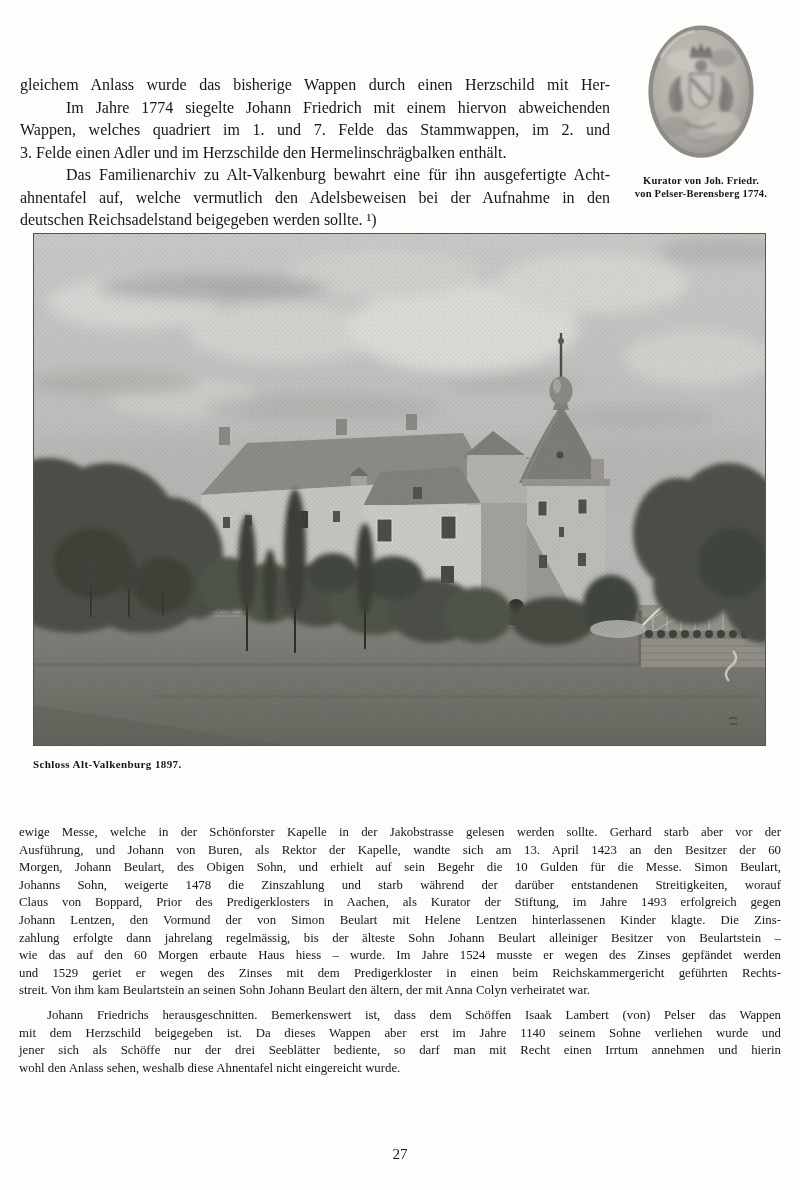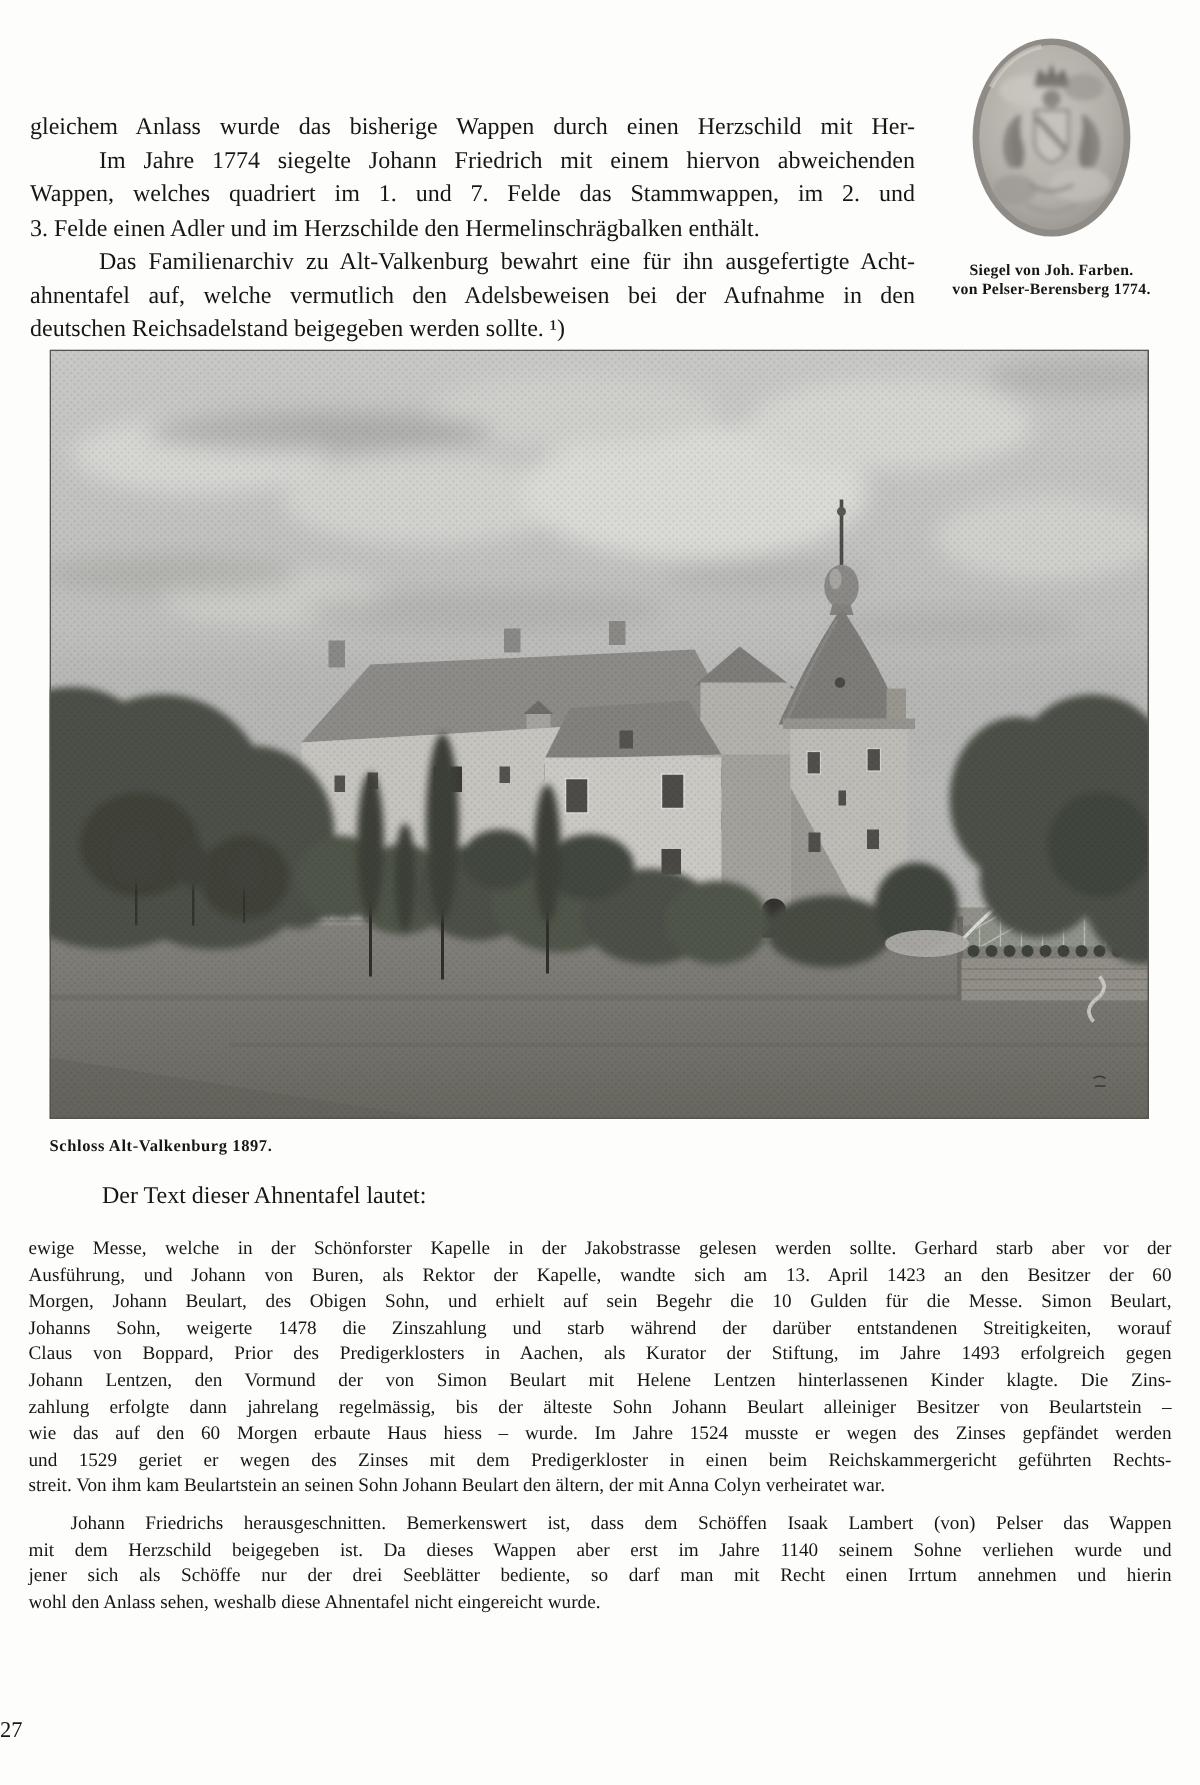--- a/index.html
+++ b/index.html
@@ -26,21 +26,21 @@
   .photocap{position:absolute;left:33px;top:758px;width:733px;text-align:left;
     font-size:11px;font-weight:bold;letter-spacing:.4px;}
   
   .introline{position:absolute;left:20px;top:789px;width:590px;font-size:16px;
     text-indent:48px;}
   
   .footnotes{position:absolute;left:19px;top:824px;width:762px;
     font-size:12.8px;line-height:17.6px;}
   .fnpara2{margin-top:7px;}
   
-  .pagenum{position:absolute;left:0;top:1146px;width:800px;text-align:left;
+  .pagenum{position:absolute;left:0;top:1146px;width:800px;text-align:center;
     font-size:15px;}
 </style>
 </head>
 <body>
 
 <div class="page">
 
   <div class="bodycol">
     <div>
         <div class="tline">gleichem Anlass wurde das bisherige Wappen durch einen Herzschild mit Her-</div>
@@ -87,21 +87,21 @@
 
         <path d="M30,82 q-6,-10 -2,-22 q3,-8 9,-10 q-2,10 1,18 q2,8 -1,14 z" fill="#7f7c77"></path>
         <path d="M80,82 q6,-10 2,-22 q-3,-8 -9,-10 q2,10 -1,18 q-2,8 1,14 z" fill="#7f7c77"></path>
 
         <path d="M34,52 q-8,14 -2,30 M76,52 q8,14 2,30 M42,92 q12,8 26,0" fill="none" stroke="#8d8a85" stroke-width="2"></path>
         <path d="M40,104 q15,9 30,0" fill="none" stroke="#9a9792" stroke-width="2"></path>
       </g>
       <path d="M19,34 a43,55 0 0 1 30,-24" fill="none" stroke="#d8d5cf" stroke-width="3" opacity="0.55"></path>
     </svg>
     <div class="sealcap">
-      <div>Siegel von Joh. Farben.</div>
+      <div>Kurator von Joh. Friedr.</div>
       <div>von Pelser-Berensberg 1774.</div>
     </div>
   </div>
 
   <svg class="photo" viewBox="0 0 733 513">
     <defs>
       <linearGradient id="skyg" x1="0" y1="0" x2="0" y2="1">
         <stop offset="0" stop-color="#c8c8c6"></stop>
           <stop offset="0.6" stop-color="#b8b8b6"></stop>
           <stop offset="1" stop-color="#aeaeac"></stop>
@@ -330,21 +330,20 @@
     <g stroke="#3a3a38" stroke-width="1">
       <path d="M696,486 q4,-3 8,0 M697,491 l7,0" fill="none"></path>
     </g>
 
     <rect x="0" y="0" width="733" height="513" fill="url(#ht)"></rect>
     <rect x="0.5" y="0.5" width="732" height="512" fill="none" stroke="#55544f" stroke-width="1"></rect>
   </svg>
 
   <div class="photocap">Schloss Alt-Valkenburg 1897.</div>
 
-  <div class="introline">Der Text dieser Ahnentafel lautet:</div>
 
   <div class="footnotes">
     <div>
         <div class="tline">ewige Messe, welche in der Schönforster Kapelle in der Jakobstrasse gelesen werden sollte. Gerhard starb aber vor der</div>
         <div class="tline">Ausführung, und Johann von Buren, als Rektor der Kapelle, wandte sich am 13. April 1423 an den Besitzer der 60</div>
         <div class="tline">Morgen, Johann Beulart, des Obigen Sohn, und erhielt auf sein Begehr die 10 Gulden für die Messe. Simon Beulart,</div>
         <div class="tline">Johanns Sohn, weigerte 1478 die Zinszahlung und starb während der darüber entstandenen Streitigkeiten, worauf</div>
         <div class="tline">Claus von Boppard, Prior des Predigerklosters in Aachen, als Kurator der Stiftung, im Jahre 1493 erfolgreich gegen</div>
         <div class="tline">Johann Lentzen, den Vormund der von Simon Beulart mit Helene Lentzen hinterlassenen Kinder klagte. Die Zins-</div>
         <div class="tline">zahlung erfolgte dann jahrelang regelmässig, bis der älteste Sohn Johann Beulart alleiniger Besitzer von Beulartstein –</div>

